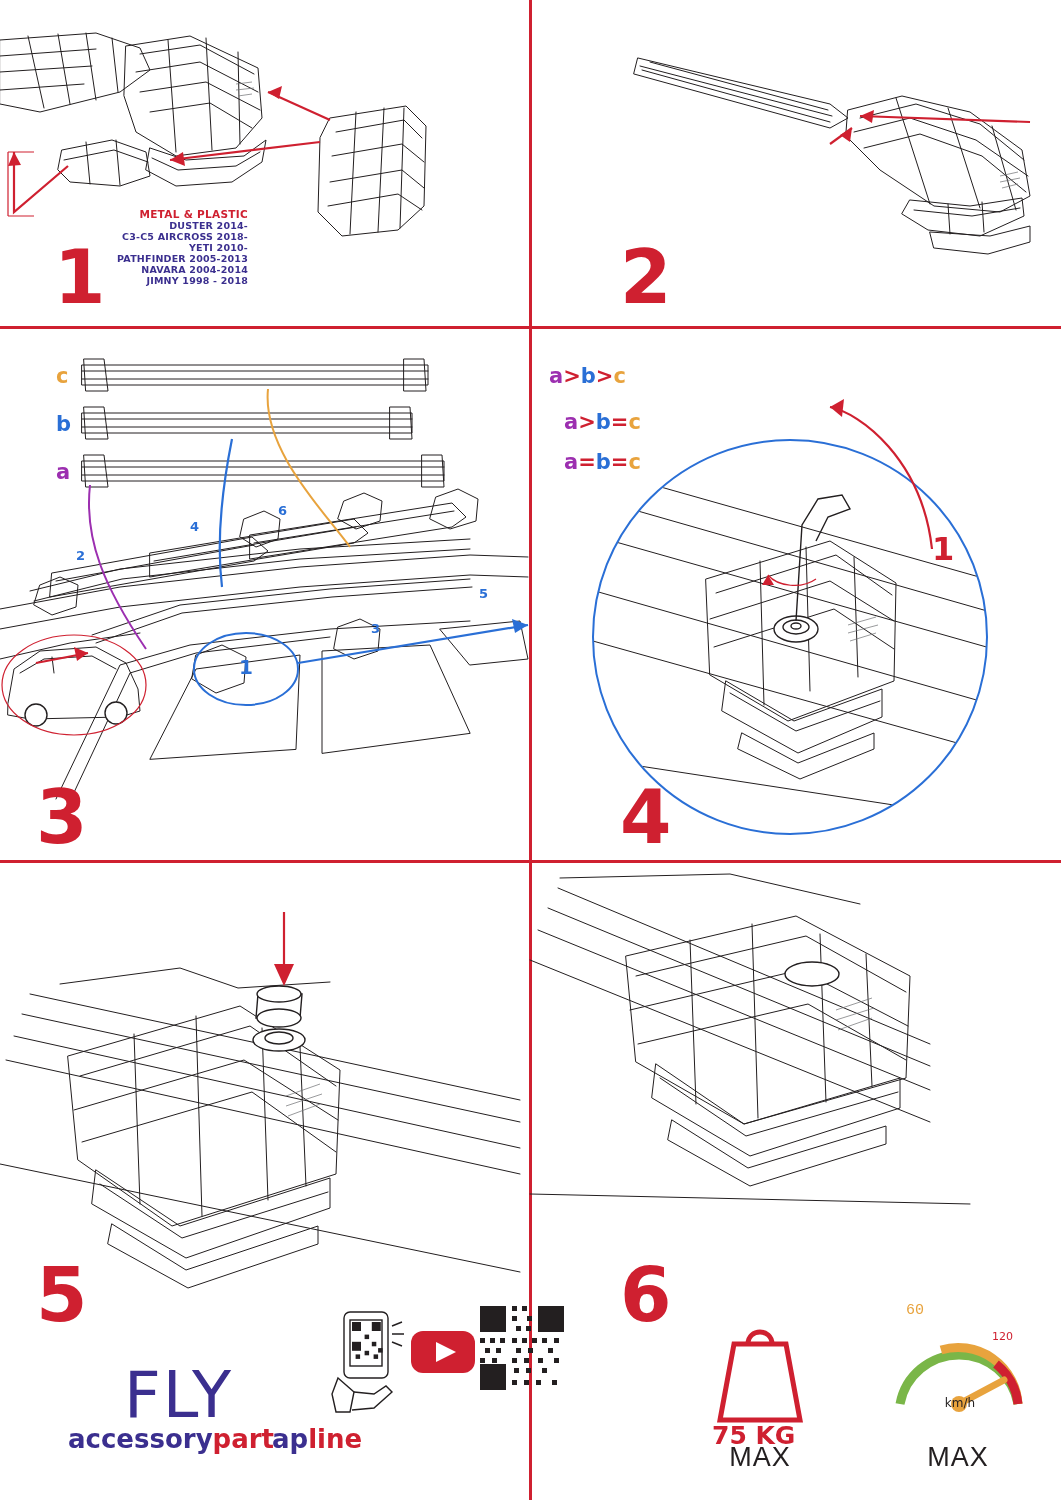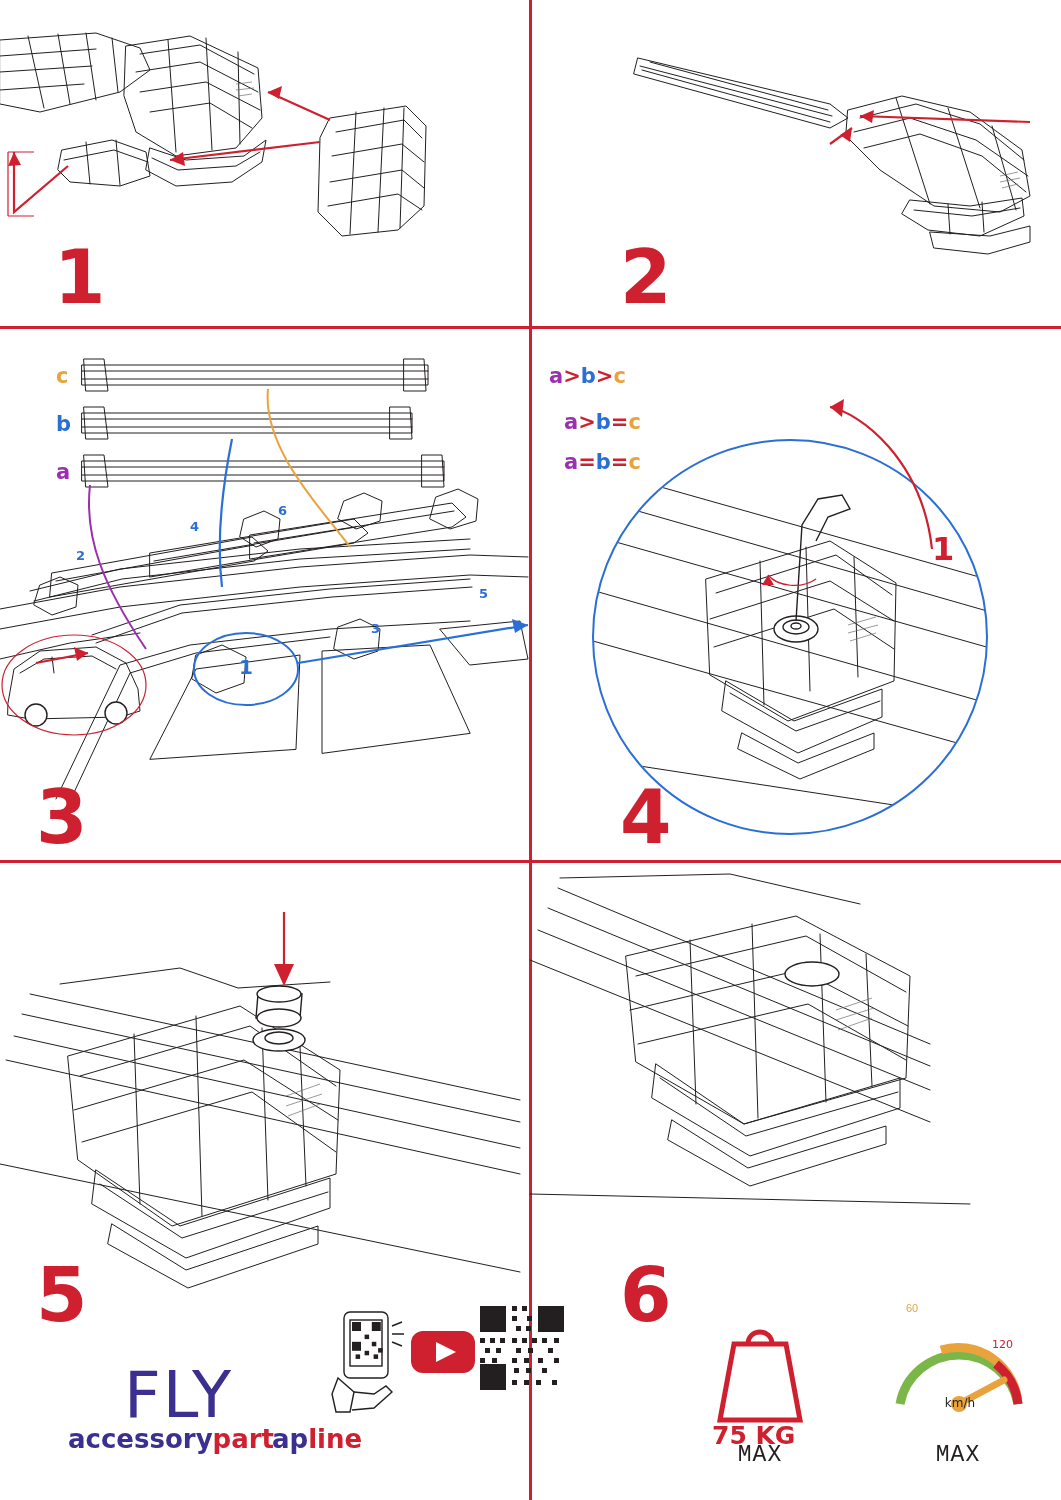--- a/index.html
+++ b/index.html
@@ -46,24 +46,24 @@
 
   
   .fly{position:absolute;font-family:"DejaVu Sans",sans-serif;font-weight:400;
        font-size:64px;letter-spacing:2px;color:#3b2f8f;}
   .brandline{position:absolute;font-family:"DejaVu Sans",sans-serif;font-weight:700;font-size:26px;}
   .brandline .ap{color:#3b2f8f;}
   .brandline .red{color:#cf2030;}
   .brandline .line{color:#cf2030;}
 
   
-  .maxlbl{position:absolute;font-family:Liberation Mono, monospace;font-size:23px;color:#231f20;letter-spacing:1px;}
+  .maxlbl{position:absolute;font-family:Liberation Sans, sans-serif;font-size:27px;color:#231f20;letter-spacing:1px;}
   .kgtxt{position:absolute;font-family:"DejaVu Sans",sans-serif;font-weight:700;font-size:25px;color:#cf2030;}
   .kmh{position:absolute;font-family:"DejaVu Sans",sans-serif;font-size:12px;color:#231f20;}
-  .gnum{position:absolute;font-family:Liberation Sans, sans-serif;font-size:11px;color:#e8a33d;}
+  .gnum{position:absolute;font-family:Liberation Mono, monospace;font-size:15px;color:#e8a33d;}
   .gnum2{position:absolute;font-family:"DejaVu Sans",sans-serif;font-size:11px;color:#cf2030;}
 
   svg{position:absolute;left:0;top:0;overflow:visible;}
   .ln{fill:none;stroke:#231f20;stroke-width:1;stroke-linejoin:round;stroke-linecap:round;}
   .ln2{fill:none;stroke:#231f20;stroke-width:1.4;}
   .lnl{fill:none;stroke:#6d6e71;stroke-width:.7;}
   .red{fill:none;stroke:#cf2030;stroke-width:2.2;}
   .redthin{fill:none;stroke:#cf2030;stroke-width:1.2;}
   .blue{fill:none;stroke:#2a6fd6;stroke-width:2.2;}
   .bluecirc{fill:none;stroke:#2a6fd6;stroke-width:2;}
@@ -138,20 +138,29 @@
     <g style="fill:#cf2030;stroke:none">
       <path d="M268 92 L282 86 L279 99 Z"></path>
       <path d="M170 160 L183 152 L185 166 Z"></path>
       <path d="M14 152 L8 166 L21 165 Z"></path>
     </g>
     <path class="redthin" d="M8 152 L8 216 M8 152 L34 152 M8 216 L34 216"></path>
   </svg>
 
   <div class="stepnum big" style="left:54px;top:240px;">1</div>
 
+  <div class="compat" style="left:0;top:208px;width:248px;">
+    <div class="hd">METAL &amp; PLASTIC</div>
+    <div class="ln">DUSTER 2014-</div>
+    <div class="ln">C3-C5 AIRCROSS 2018-</div>
+    <div class="ln">YETI 2010-</div>
+    <div class="ln">PATHFINDER 2005-2013</div>
+    <div class="ln">NAVARA 2004-2014</div>
+    <div class="ln">JIMNY 1998 - 2018</div>
+  </div>
 
   <svg width="531" height="326" viewBox="0 0 531 326" style="left:530px;">
     <g class="ln">
 
       <path d="M108 58 L300 104 L318 118 L300 128 L104 74 Z"></path>
       <path d="M110 66 L302 116"></path>
       <path d="M112 70 L300 122"></path>
 
       <path d="M120 62 L298 110"></path>
 
@@ -498,17 +507,17 @@
   <div class="maxlbl" style="left:700px;top:1442px;width:120px;text-align:center;">MAX</div>
 
   <svg width="150" height="120" viewBox="0 0 150 120" style="left:884px;top:1308px;">
     <path d="M16 96 A60 60 0 0 1 134 96" fill="none" stroke="#7ab648" stroke-width="9"></path>
     <path d="M57 42 A60 60 0 0 1 134 96" fill="none" stroke="#e8a33d" stroke-width="9"></path>
     <path d="M112 56 A60 60 0 0 1 134 96" fill="none" stroke="#cf2030" stroke-width="9"></path>
     <circle cx="75" cy="96" r="8" fill="#e8a33d"></circle>
     <path d="M75 96 L120 72" stroke="#e8a33d" stroke-width="7" fill="none" stroke-linecap="round"></path>
   </svg>
   <div class="gnum" style="left:906px;top:1302px;">60</div>
-  <div class="gnum2" style="left:992px;top:1330px;margin-top:8px;">120</div>
+  <div class="gnum2" style="left:992px;top:1330px;">120</div>
   <div class="kmh" style="left:910px;top:1396px;width:100px;text-align:center;">km/h</div>
   <div class="maxlbl" style="left:898px;top:1442px;width:120px;text-align:center;">MAX</div>
 
 </div>
 
 </body></html>

